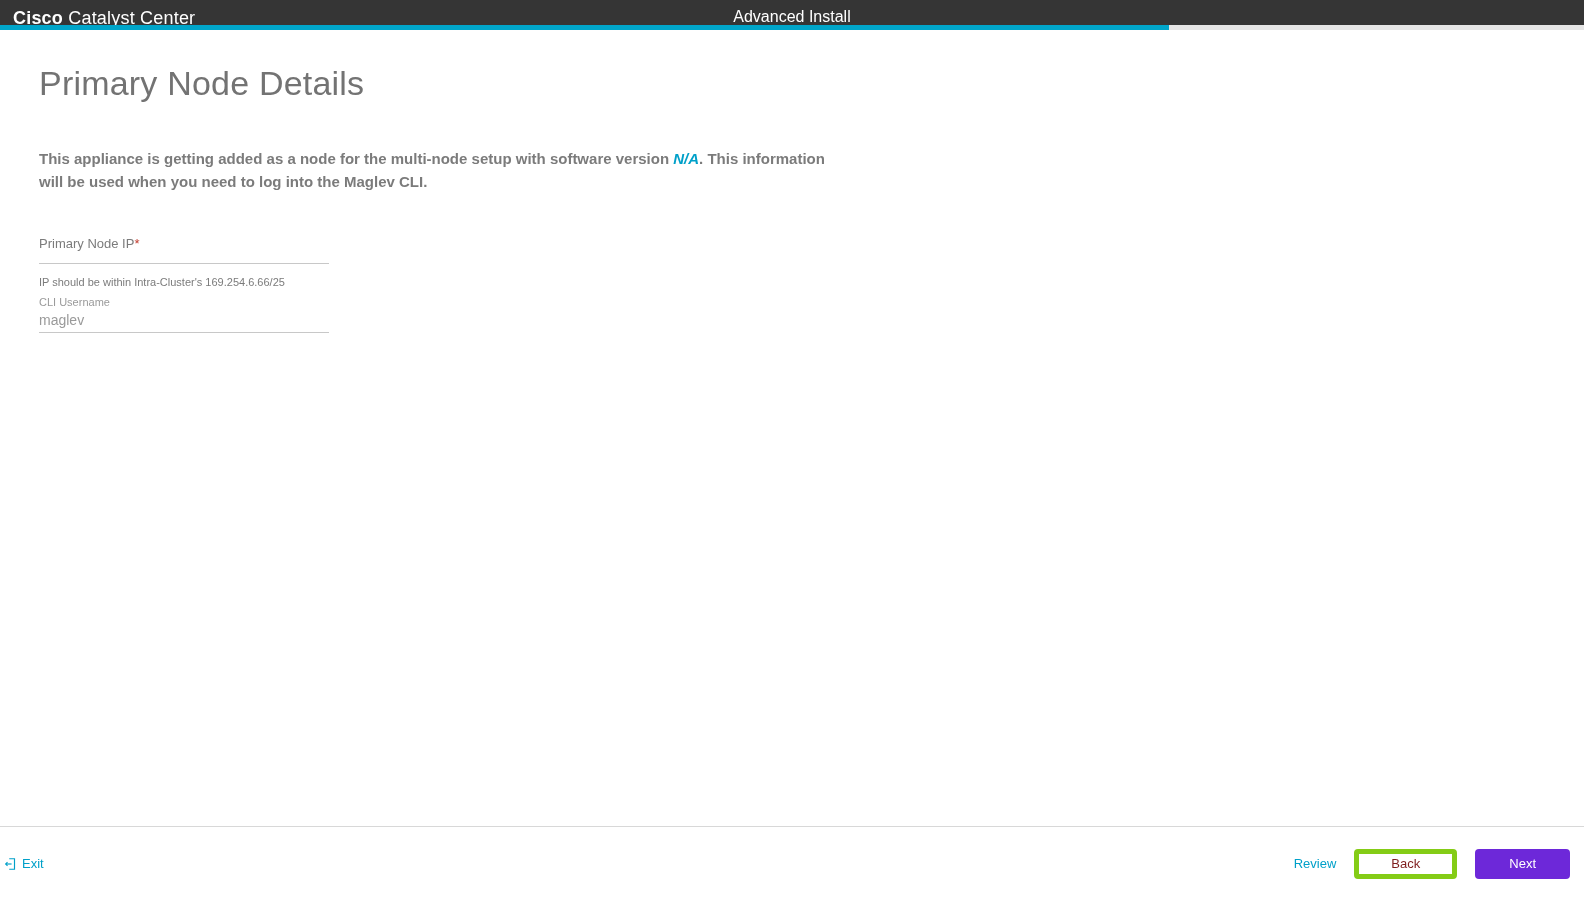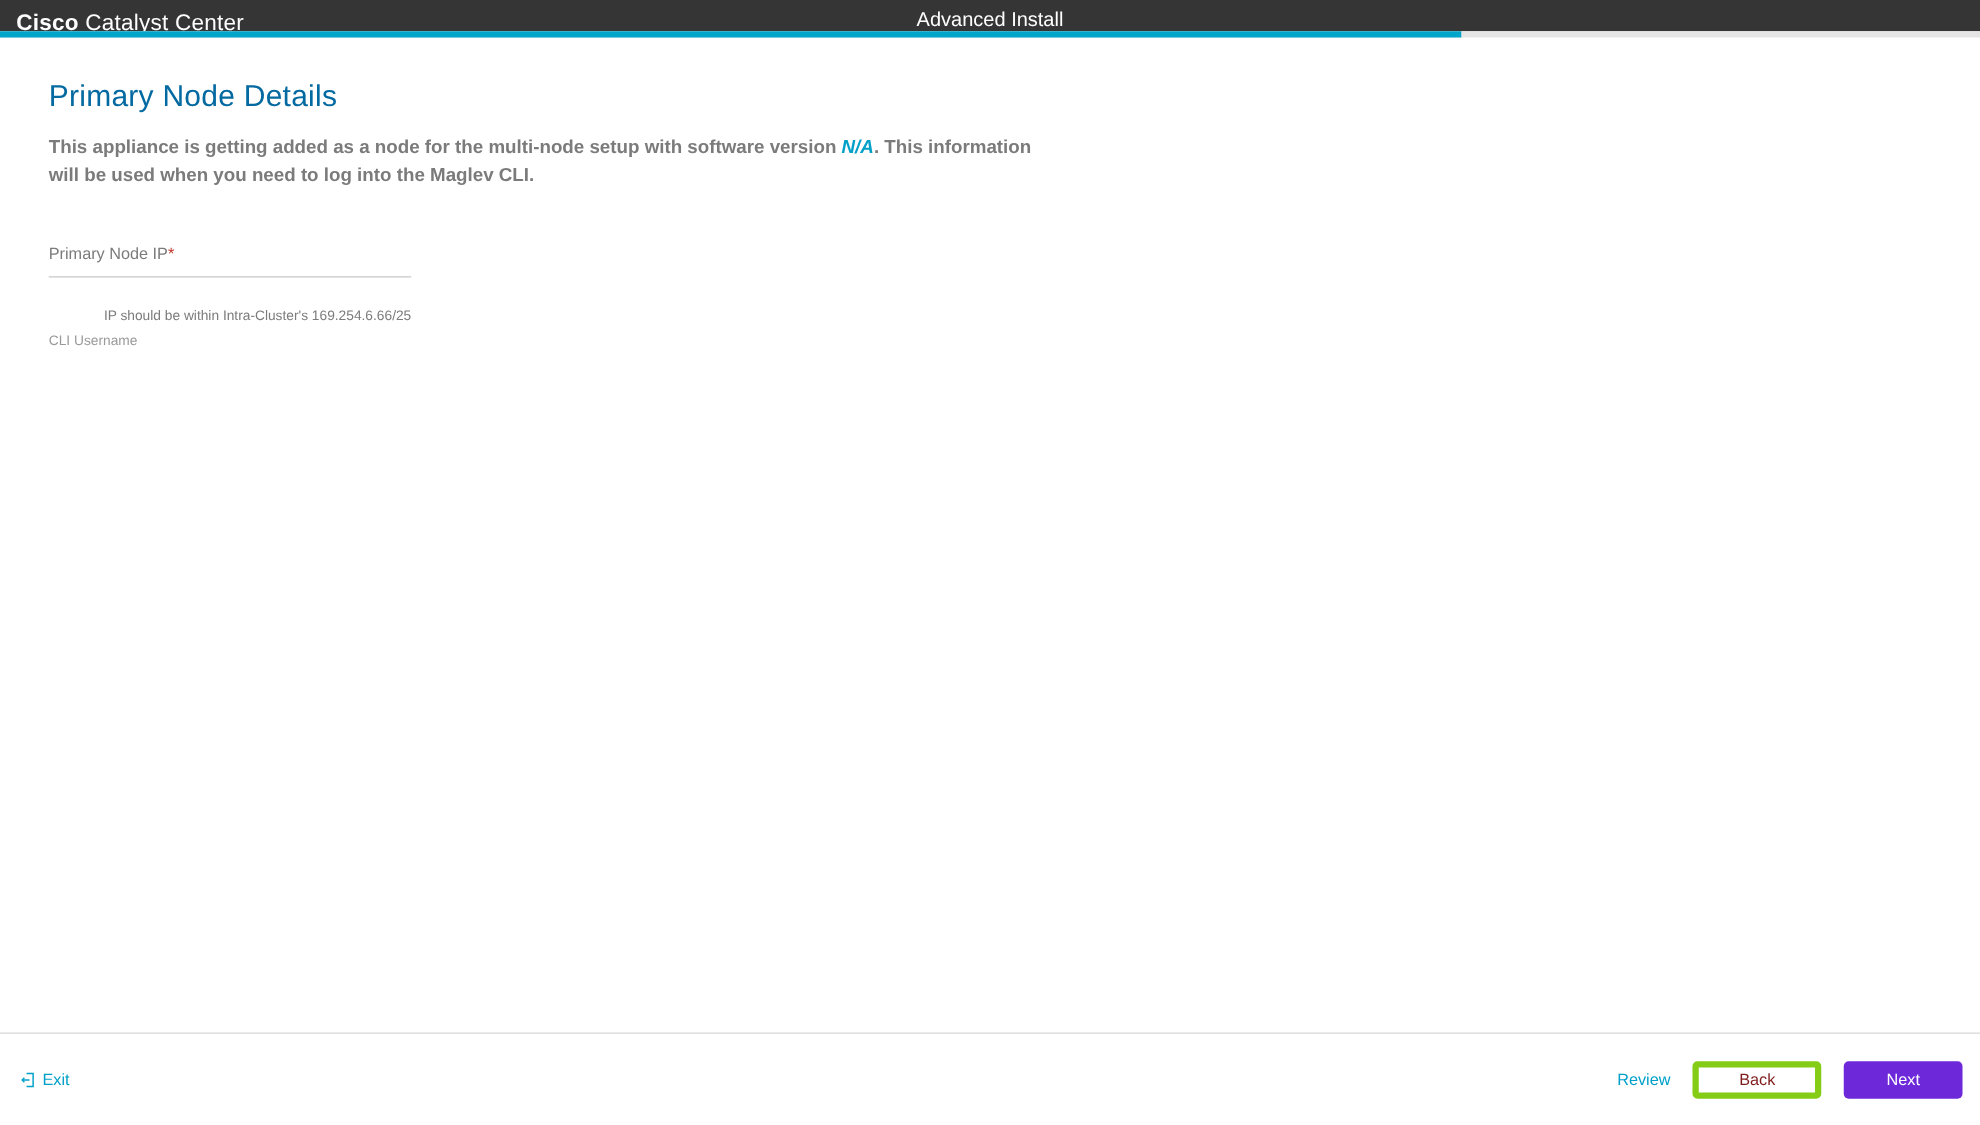--- a/index.html
+++ b/index.html
@@ -46,24 +46,24 @@
   .progress-fill {
     height: 100%;
     background: #00a5c9;
     width: 73.8%;
   }
   
   .content {
     padding: 34px 40px 0 39px;
   }
   .page-title {
-    font-size: 24px;
+    font-size: 34px;
     font-weight: 300;
-    color: #0369a1;
-    margin-bottom: 14px;
+    color: #737373;
+    margin-bottom: 44px;
     letter-spacing: 0.2px;
   }
   .description {
     font-size: 15px;
     color: #7b7b7b;
     line-height: 1.55;
     max-width: 790px;
     font-weight: 700;
   }
   .description .link {
@@ -90,22 +90,22 @@
   .field-input-line {
     border: none;
     border-bottom: 1px solid #c8c8c8;
     width: 100%;
     height: 2px;
     background: transparent;
   }
   .helper {
     font-size: 11px;
     color: #7b7b7b;
-    text-align: right;
-    margin-top: 16px;
+    text-align: left;
+    margin-top: 4px;
   }
   .username-block {
     margin-top: 8px;
     margin-bottom: 0;
   }
   .username-label {
     font-size: 11px;
     color: #9a9a9a;
     margin-bottom: 4px;
     display: block;
@@ -128,21 +128,21 @@
     right: 0;
     height: 1px;
     background: #d8d8d8;
   }
   .footer-bar {
     position: absolute;
     bottom: 0;
     left: 0;
     right: 0;
     height: 73px;
-    padding: 0 14px 0 16px;
+    padding: 0 14px 0 4px;
     display: flex;
     align-items: center;
     justify-content: space-between;
   }
   .exit-link {
     display: flex;
     align-items: center;
     color: #00a0c9;
     font-size: 13px;
     cursor: pointer;
@@ -215,20 +215,21 @@
     <div class="field">
       <label class="field-label">
         <span>Primary Node IP</span><span class="required">*</span>
       </label>
       <input type="text" class="field-input-line" style="height: 1px; padding: 0px; border-top: none; border-left: none; border-right: none; outline: none;">
       <div class="helper">IP should be within Intra-Cluster's 169.254.6.66/25</div>
     </div>
 
     <div class="field username-block">
       <label class="username-label">CLI Username</label>
+      <div class="username-value">maglev</div>
     </div>
 
 
   </div>
 </div>
 
 <div class="footer"></div>
 
 <div class="footer-bar">
   <div class="exit-link">

